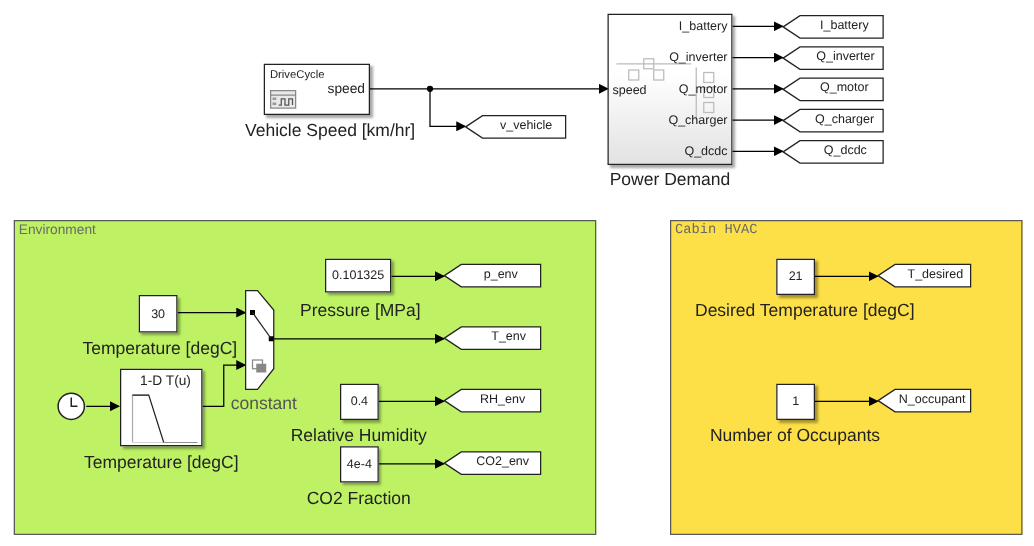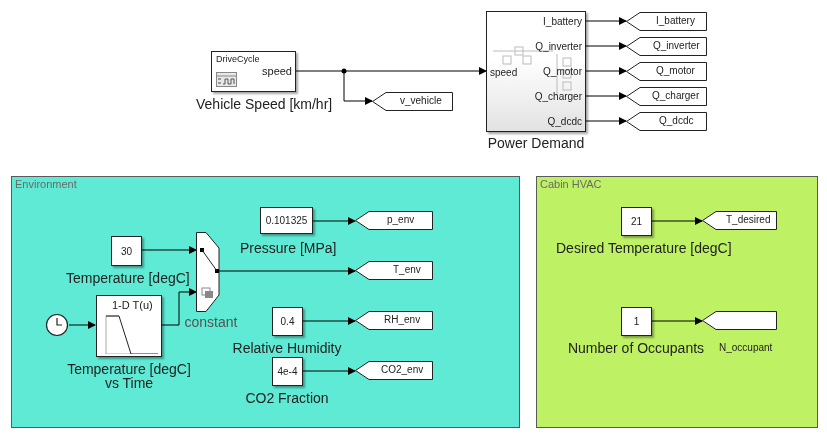--- a/index.html
+++ b/index.html
@@ -14,24 +14,24 @@
   .lbl { position:absolute; font-size:14px; color:#222; text-align:center; white-space:nowrap; }
   svg.wires { position:absolute; left:0; top:0; }
   .goto { position:absolute; height:19px; }
   .goto svg { position:absolute; left:0; top:0; overflow:visible; }
   .goto span { position:absolute; top:3px; font-size:10px; color:#222; white-space:nowrap; }
   .port { position:absolute; font-size:10px; color:#222; white-space:nowrap; }
 </style>
 </head>
 <body>
 
-<div class="area" style="left:11px;top:176px;width:464px;height:250px;background:#5eead4;padding-left:43px;">
+<div class="area" style="left:11px;top:176px;width:464px;height:250px;background:#bef264;">
   <span class="area-title">Environment</span>
 </div>
-<div class="area" style="left:536px;top:176px;width:280px;height:250px;background:#bef264;">
+<div class="area" style="left:536px;top:176px;width:280px;height:250px;background:#fde047;font-family:Liberation Mono, monospace;">
   <span class="area-title">Cabin HVAC</span>
 </div>
 
 <svg class="wires" width="827" height="437">
   <defs>
     <marker id="arr" markerWidth="8" markerHeight="8" refX="7" refY="4" orient="auto" markerUnits="userSpaceOnUse">
       <path d="M0,0 L8,4 L0,8 z" fill="#000"></path>
     </marker>
   </defs>
   <g stroke="#000" stroke-width="1" fill="none">
@@ -145,21 +145,20 @@
 <div class="blk" style="left:96px;top:295px;width:66px;height:62px;padding-left:12px;">
   <span class="abs" style="left:15px;top:3px;font-size:11px;">1-D T(u)</span>
   <svg class="abs" style="left:8px;top:18px;" width="54" height="40">
     <path d="M1,40 L1,2 L14,2" stroke="#aaa" fill="none"></path>
     <path d="M1,40 L26,40" stroke="#aaa" fill="none"></path>
     <path d="M1,2 L14,2 L26,40 L53,40" stroke="#222" fill="none"></path>
   </svg>
 </div>
 <div class="lbl" style="left:64px;top:362px;width:130px;line-height:14px;">
   <div>Temperature [degC]</div>
-  <div>vs Time</div>
 </div>
 
 <svg class="abs" style="left:196px;top:232px;" width="30" height="80">
   <path d="M0.5,0.5 L10,0.5 L23,16 L23,63 L10,79.5 L0.5,79.5 Z" fill="#fff" stroke="#222" filter=""></path>
   <rect x="4" y="16" width="4" height="4" fill="#000"></rect>
   <rect x="19" y="37" width="4" height="4" fill="#000"></rect>
   <path d="M6,18 L21,39" stroke="#222"></path>
   <rect x="6" y="56" width="8" height="7" fill="#fff" stroke="#888"></rect>
   <rect x="9" y="59" width="8" height="7" fill="#888"></rect>
 </svg>
@@ -217,14 +216,14 @@
 </div>
 
 <div class="blk const" style="left:621px;top:307px;width:31px;height:29px;">
   <span>1</span>
 </div>
 <div class="lbl" style="left:566px;top:340px;width:140px;">Number of Occupants</div>
 <div class="goto" style="left:702px;top:311px;width:75px;">
   <svg width="75" height="19">
       <path d="M0.5,9.5 L14,0.5 L74.5,0.5 L74.5,18.5 L14,18.5 Z" fill="#fff" stroke="#222"></path>
     </svg>
-  <span style="left:17px;margin-top:28px;">N_occupant</span>
+  <span style="left:17px;">N_occupant</span>
 </div>
 
 </body></html>

